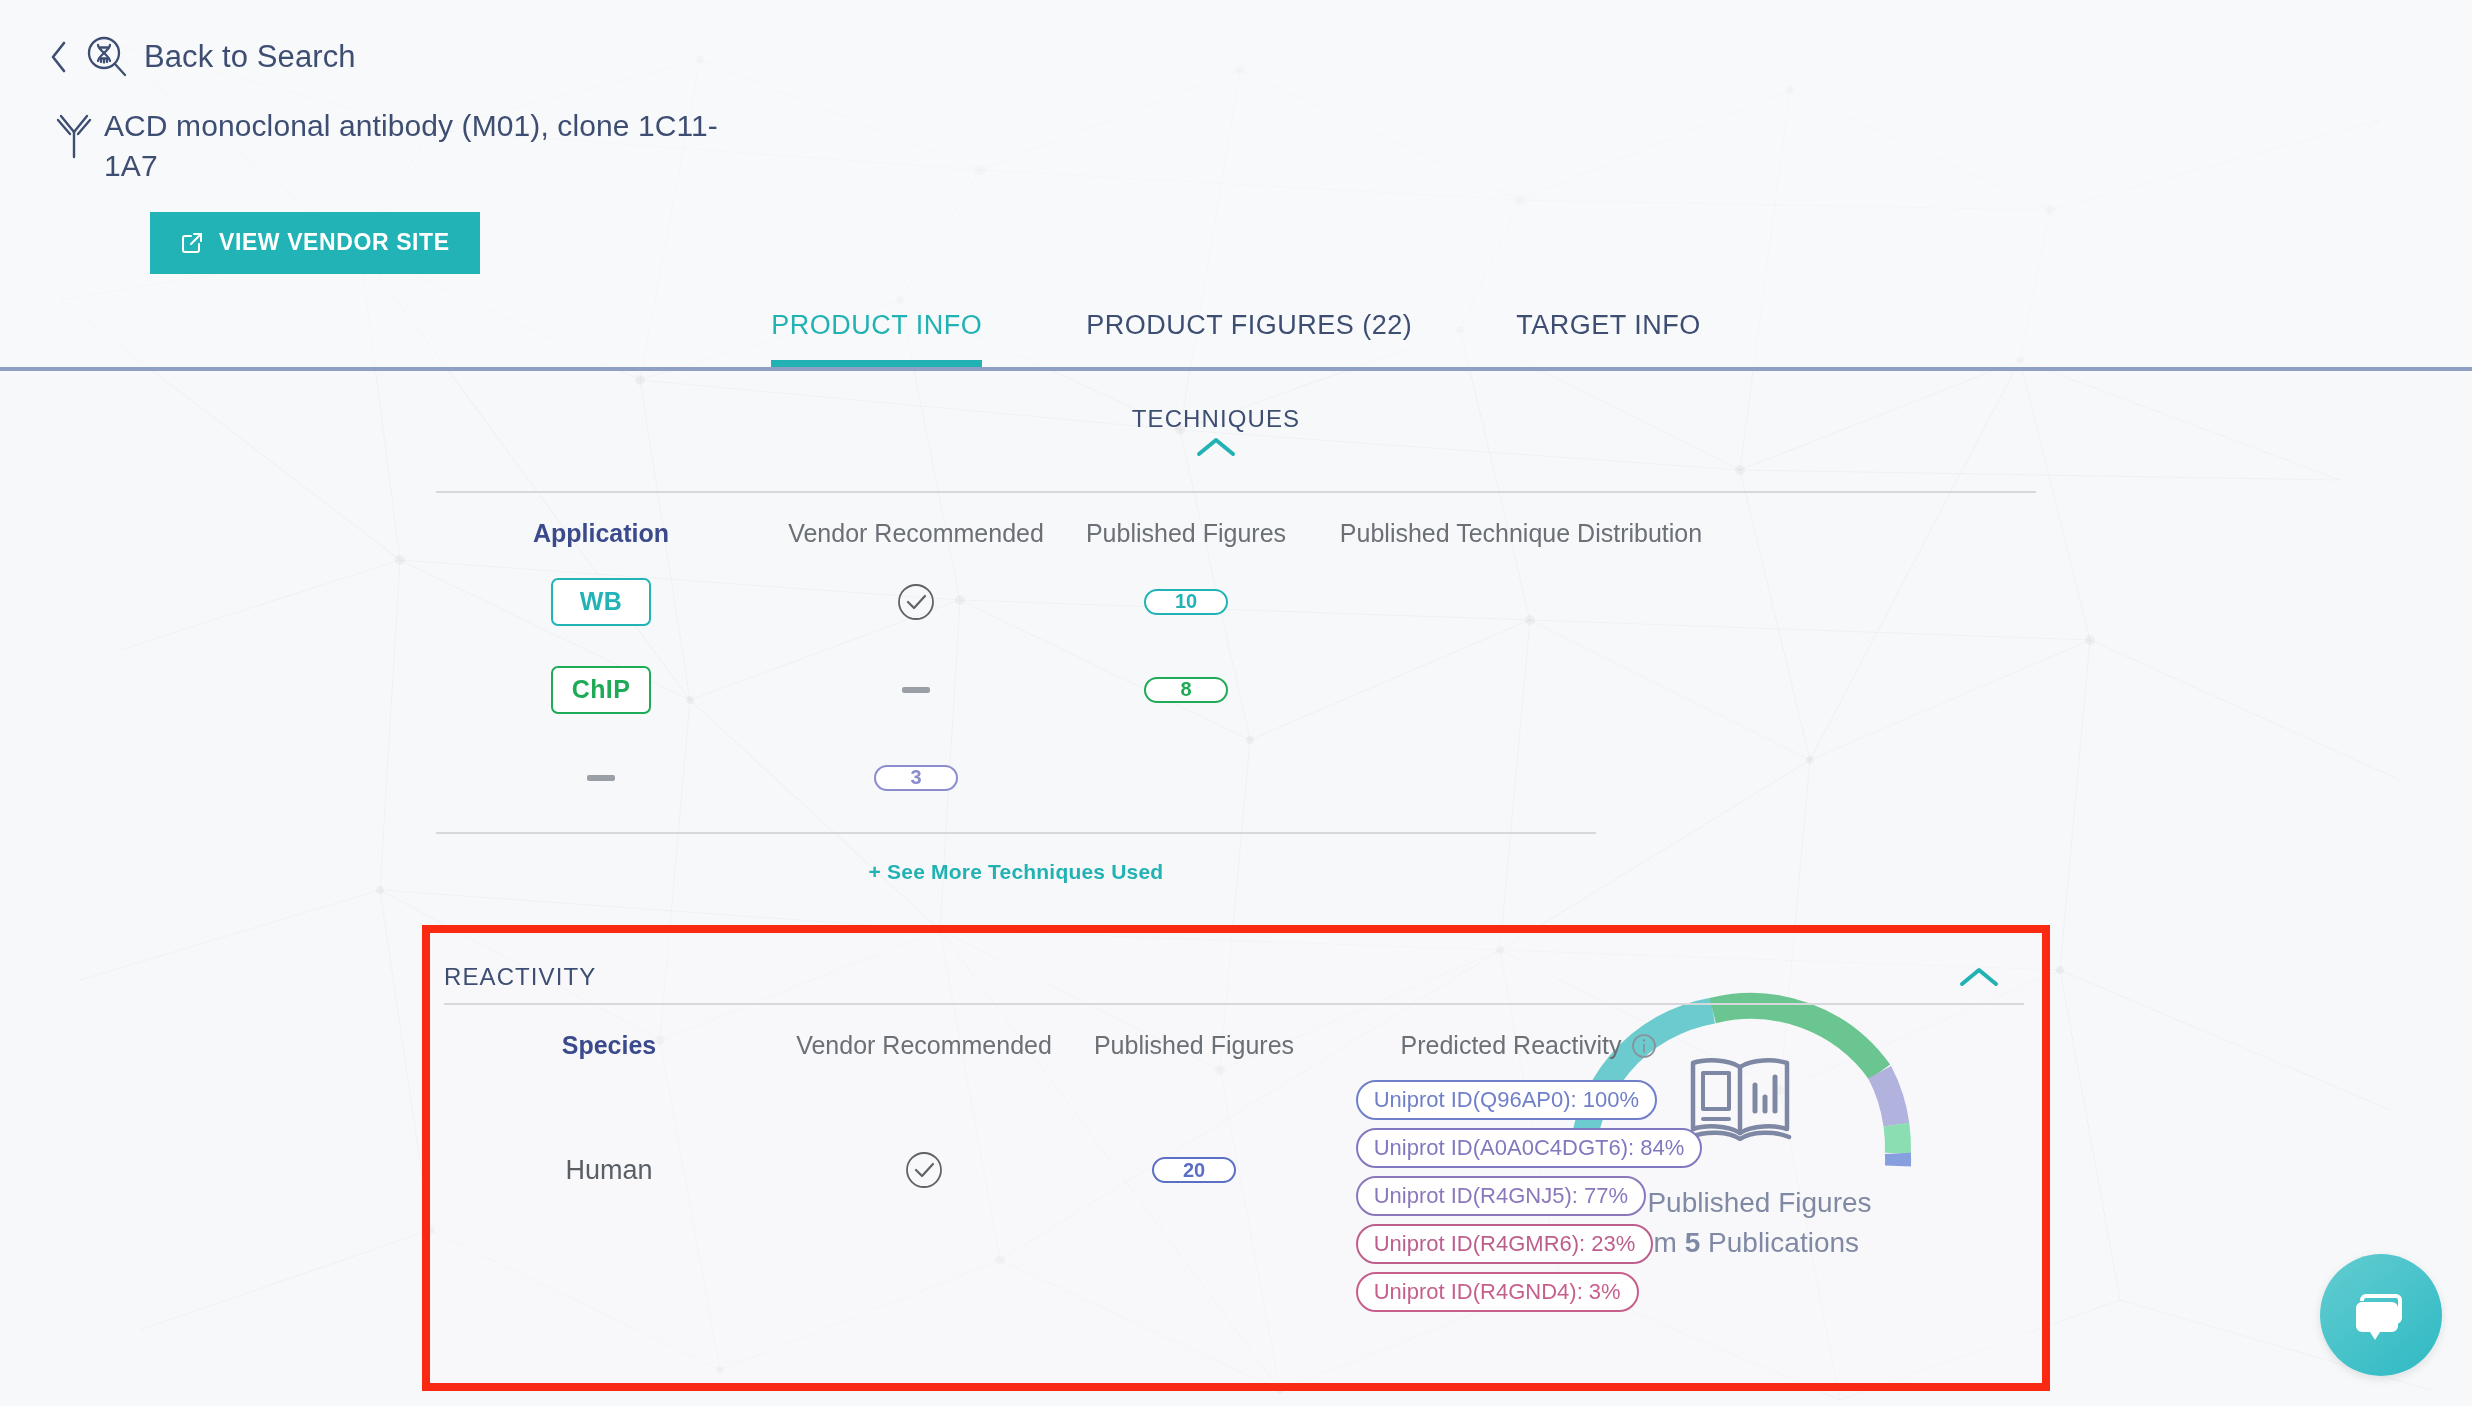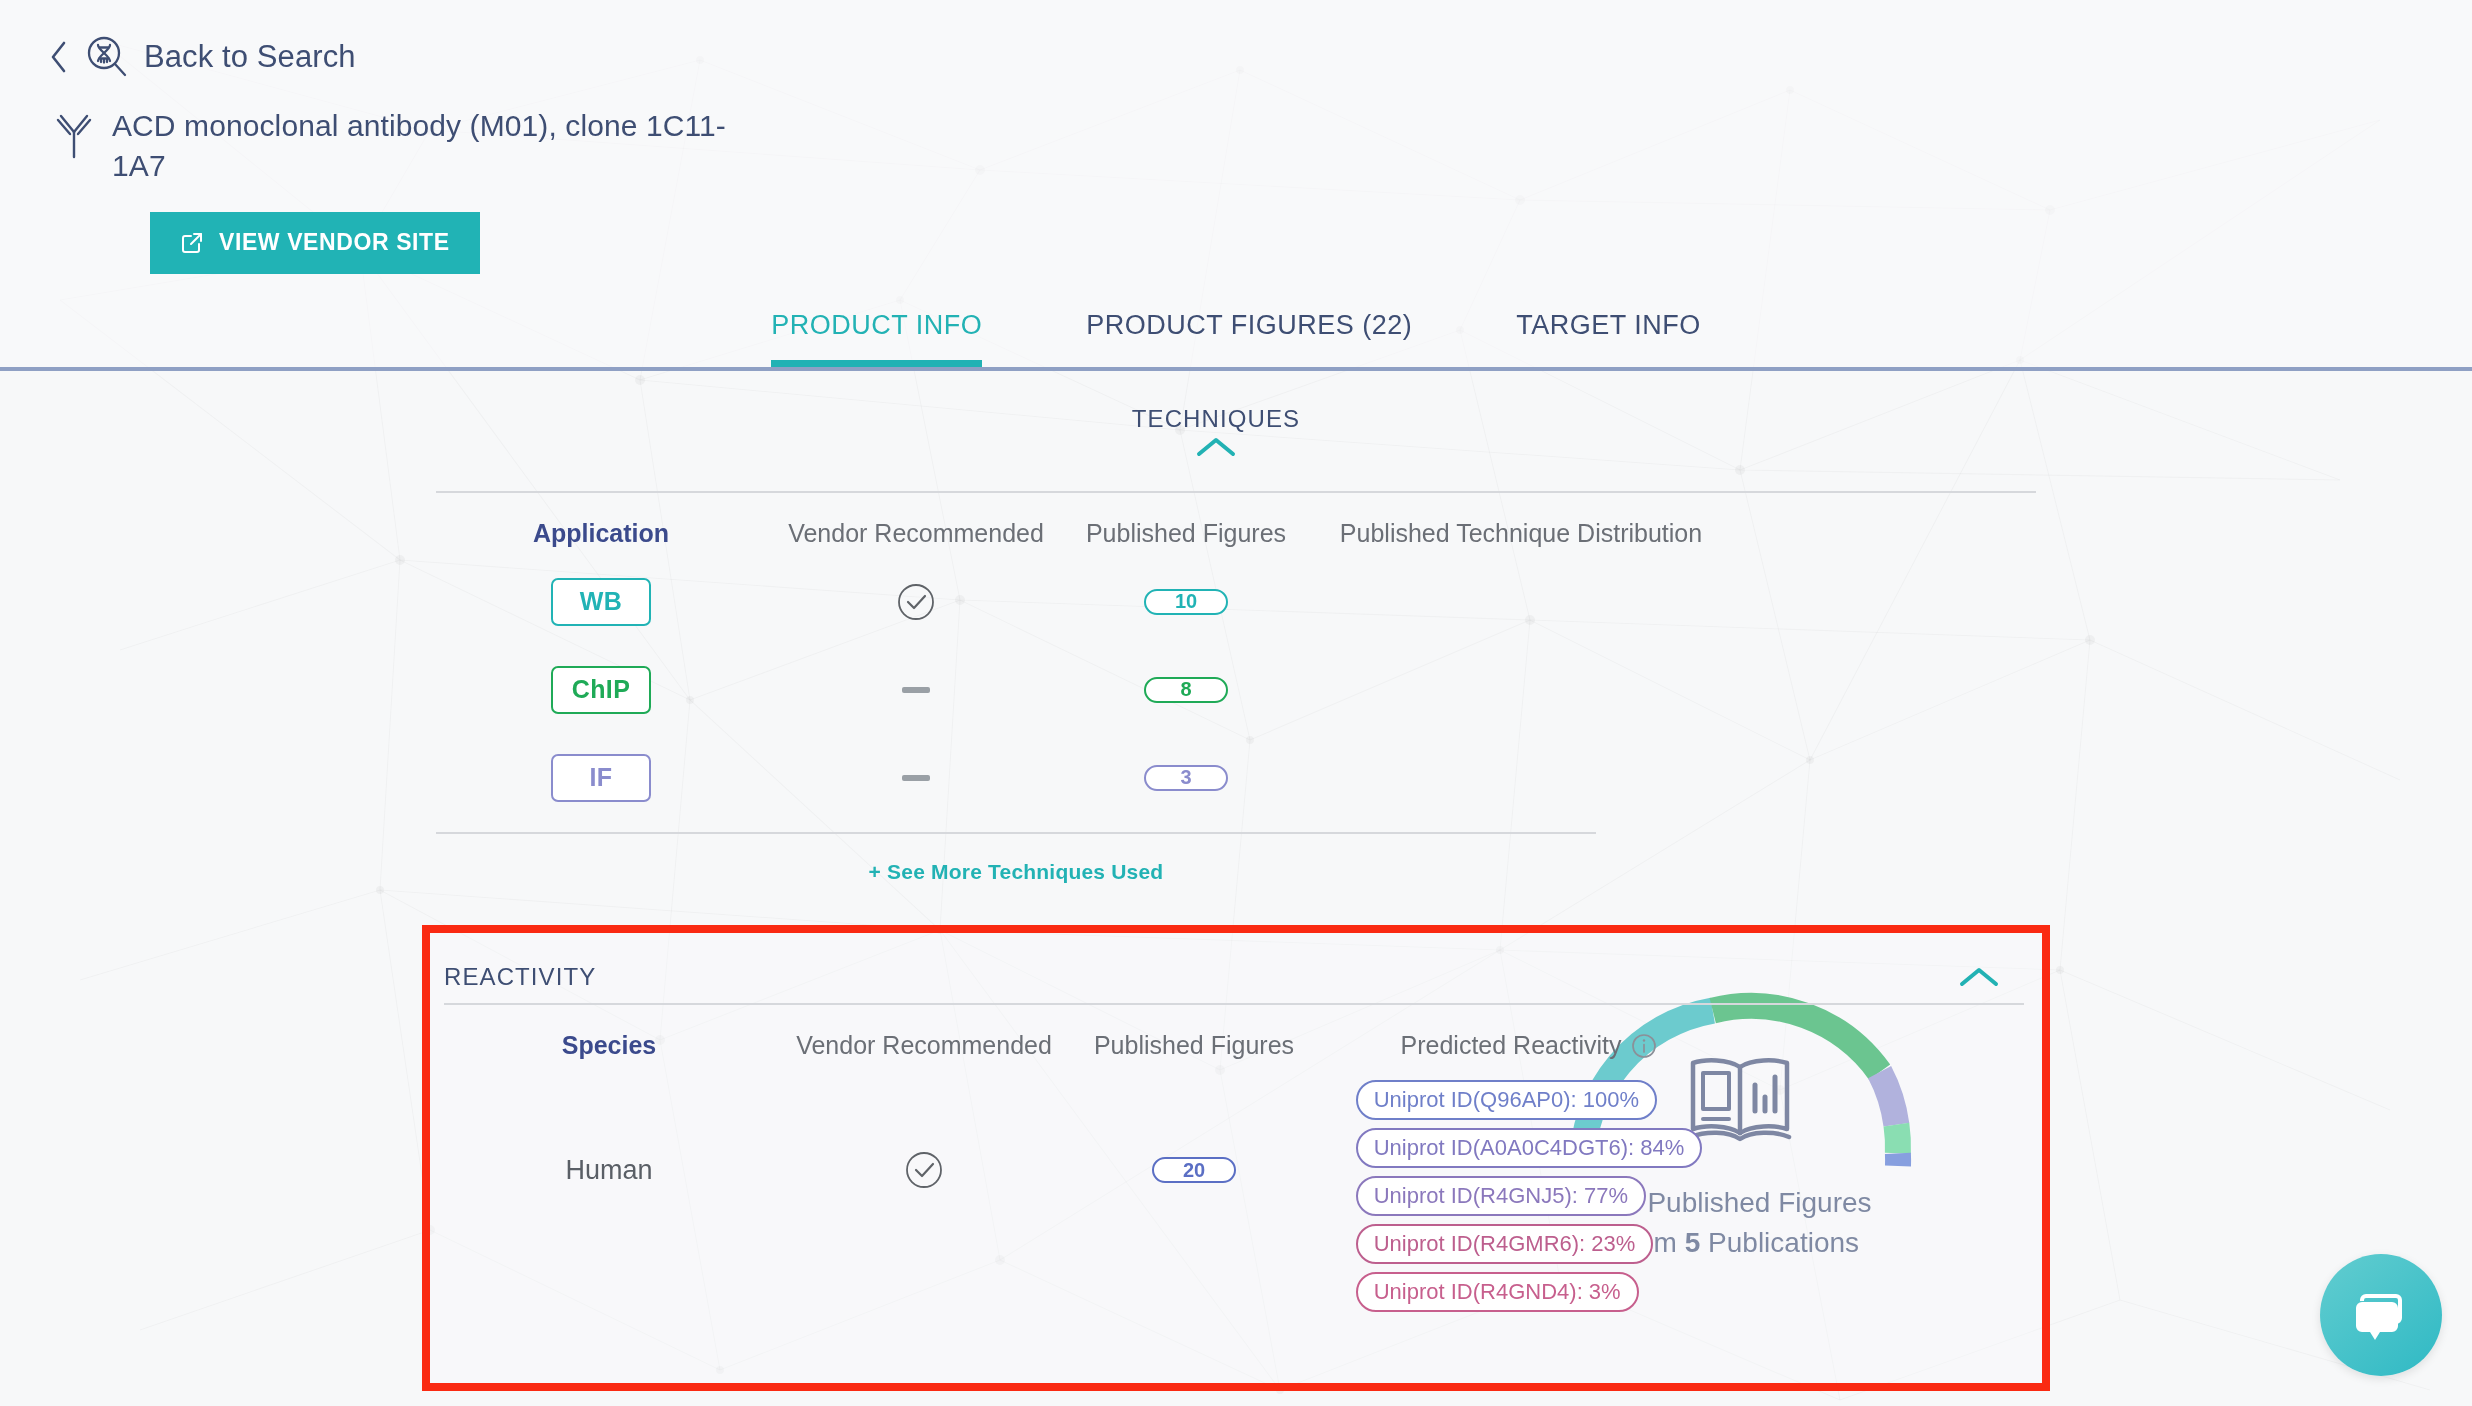--- a/index.html
+++ b/index.html
@@ -58,21 +58,21 @@
   .back-label {
     font-size: 31px;
     color: #3e4e73;
     letter-spacing: .1px;
     white-space: nowrap;
   }
 
   .title-row {
     display: flex;
     align-items: flex-start;
-    gap: 16px;
+    gap: 8px;
     padding-left: 52px;
     margin-top: 20px;
   }
   .antibody-icon { width: 44px; height: 50px; flex: 0 0 auto; margin-top: 4px; }
   .product-title {
     font-size: 30px;
     color: #3e4e73;
     line-height: 1.33;
     max-width: 640px;
     letter-spacing: .1px;
@@ -484,23 +484,20 @@
         </div>
         <div class="cell">
           <span class="dash"></span>
         </div>
         <div class="cell">
           <span class="pill" style="color:#1faa57">8</span>
         </div>
         <div class="cell"></div>
 
         <div class="cell">
-          <span class="tag" style="color:#8a8ccd">IF</span>
-        </div>
-        <div class="cell">
           <span class="dash"></span>
         </div>
         <div class="cell">
           <span class="pill" style="color:#8a8ccd">3</span>
         </div>
         <div class="cell"></div>
       </div>
 
       <div class="tech-hr"></div>
       <div class="see-more-row">

